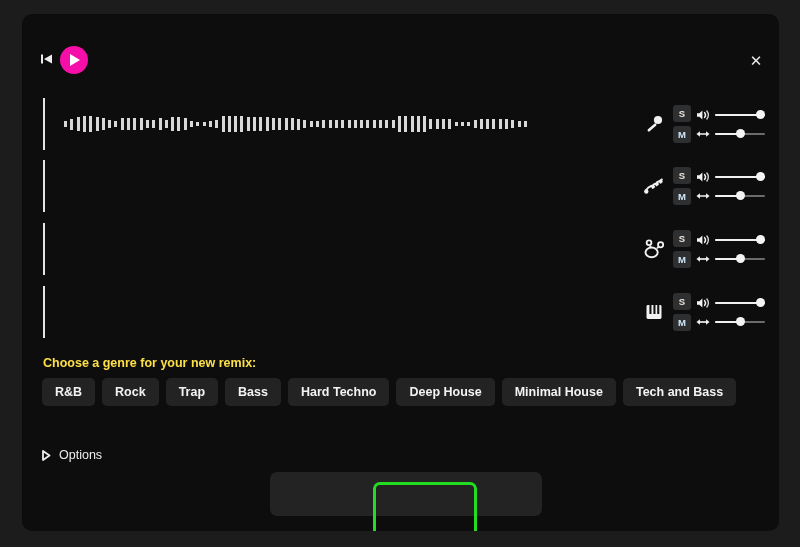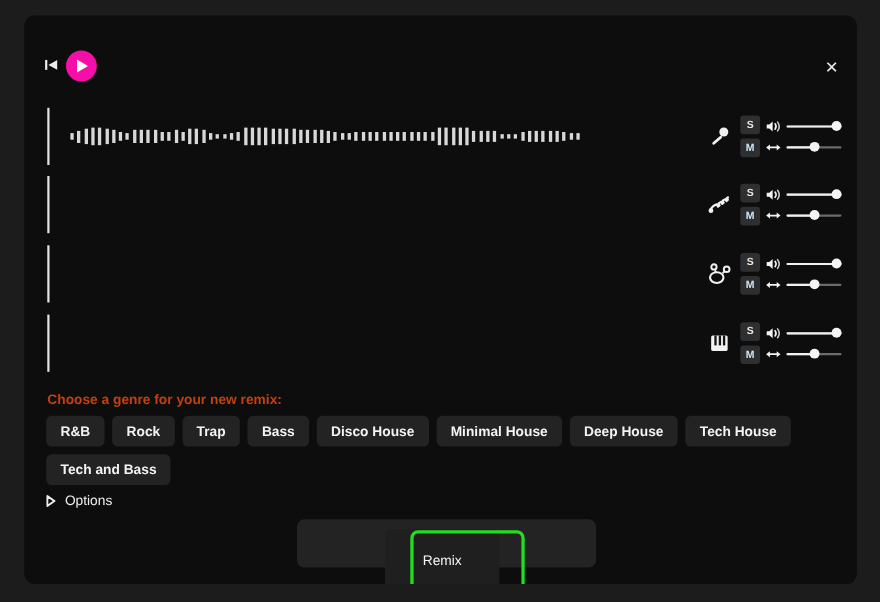--- a/index.html
+++ b/index.html
@@ -193,21 +193,21 @@
     left: 0;
     top: 330px;
     width: 100%;
   }
   #genre-label {
     position: absolute;
     left: 21px;
     top: 12px;
     font-size: 12.5px;
     font-weight: bold;
-    color: #c2410c;
+    color: #fde047;
   }
   #genre-list {
     position: absolute;
     left: 20px;
     top: 34px;
     width: 720px;
     display: flex;
     flex-wrap: wrap;
     gap: 7px;
   }
@@ -564,34 +564,32 @@
       </div>
     </div>
 
   <div id="genre-section">
     <div id="genre-label">Choose a genre for your new remix:</div>
     <div id="genre-list">
         <button class="genre-btn">R&amp;B</button>
         <button class="genre-btn">Rock</button>
         <button class="genre-btn">Trap</button>
         <button class="genre-btn">Bass</button>
-        <button class="genre-btn">Disco House</button>
+        <button class="genre-btn">Hard Techno</button>
+        <button class="genre-btn">Deep House</button>
         <button class="genre-btn">Minimal House</button>
-        <button class="genre-btn">Deep House</button>
-        <button class="genre-btn">Tech House</button>
         <button class="genre-btn">Tech and Bass</button>
       </div>
   </div>
 
   <div id="options-row">
     <div id="options-chevron">
       <svg width="9" height="11" viewBox="0 0 9 11">
         <polygon points="1,1 7.5,5.5 1,10" fill="none" stroke="#ededed" stroke-width="1.8" stroke-linejoin="round" stroke-linecap="round"></polygon>
       </svg>
     </div>
     <div id="options-label">Options</div>
   </div>
 
   <div id="remix-bar"></div>
-  <button id="remix-button">Remix</button>
   <div id="remix-highlight"></div>
 
 </div>
 
 </body></html>

